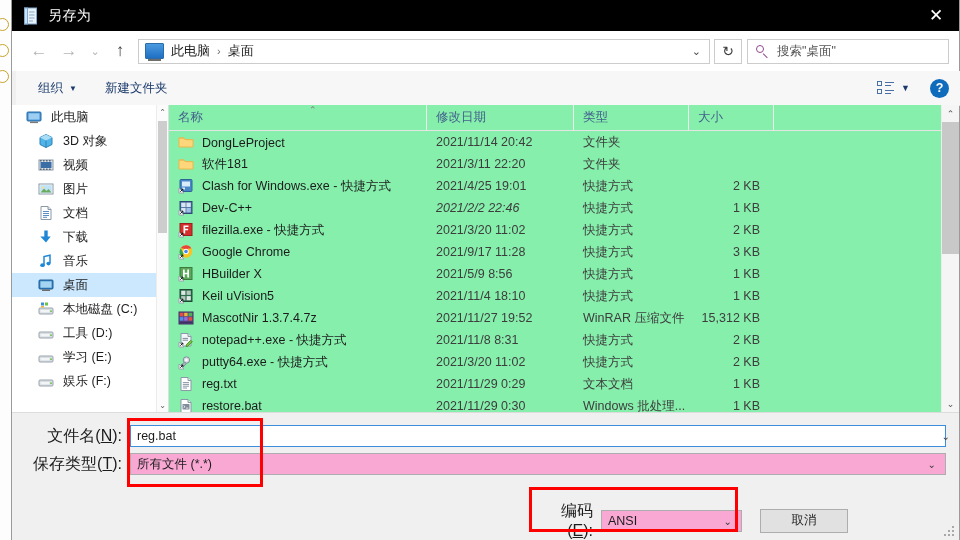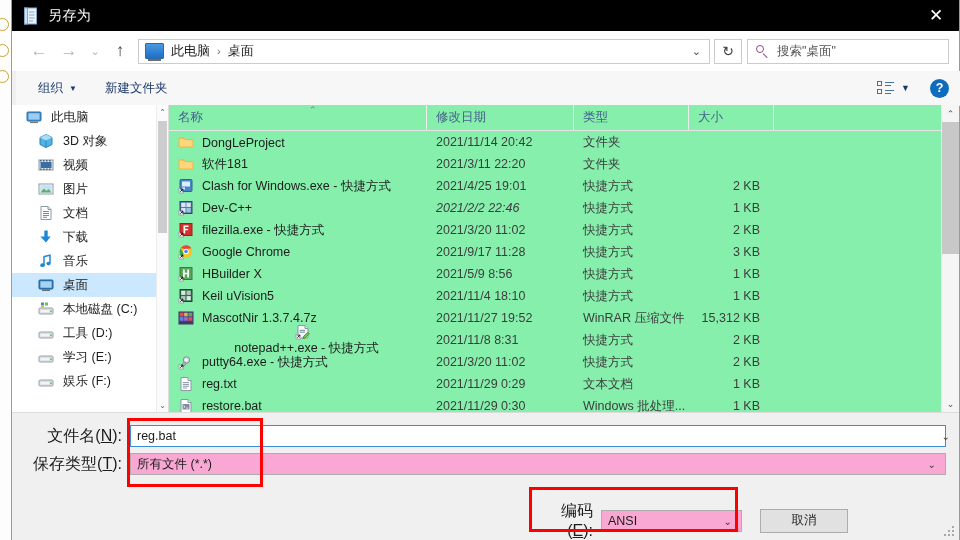--- a/index.html
+++ b/index.html
@@ -687,21 +687,21 @@
                     <rect x="10.6" y="7.2" width="3.6" height="3.4" fill="#e84c3d"></rect>
                     <rect x="1.8" y="11.6" width="12.4" height="1.6" fill="#3e3060"></rect>
                   </svg></span>
                 <span class="fname">MascotNir 1.3.7.4.7z</span>
               </div>
               <div class="c-date" style="width: 147px;">2021/11/27 19:52</div>
               <div class="c-type" style="width: 115px;">WinRAR 压缩文件</div>
               <div class="c-size" style="width: 85px;">15,312 KB</div>
             </div>
             <div class="frow">
-              <div class="c-name" style="width: 258px; flex-direction: column;">
+              <div class="c-name" style="width: 258px;">
                 <span class="ficon"><svg width="16" height="16" viewBox="0 0 16 16">
                     <path d="M3 1.5h7l3 3V14H3z" fill="#f4f7fa" stroke="#8b98a6"></path>
                     <path d="M10 1.5v3h3" fill="#dde6ee" stroke="#8b98a6"></path>
                     <line x1="4.6" y1="6.4" x2="10" y2="6.4" stroke="#7f8c99"></line>
                     <line x1="4.6" y1="8.2" x2="10" y2="8.2" stroke="#7f8c99"></line>
                     <path d="M8.5 12.6l4.3-4.3 1.5 1.5-4.3 4.3-1.9.4z" fill="#7ac943" stroke="#4f8f2a"></path>
                     <path d="M1 10v5h5z" fill="#ffffff" stroke="#9aa5af"></path>
                     <path d="M2.3 13.7l2.6-2.6M4.9 11.1h-1.6M4.9 11.1v1.6" stroke="#1c1c1c" fill="none"></path>
                   </svg></span>
                 <span class="fname">notepad++.exe - 快捷方式</span>

